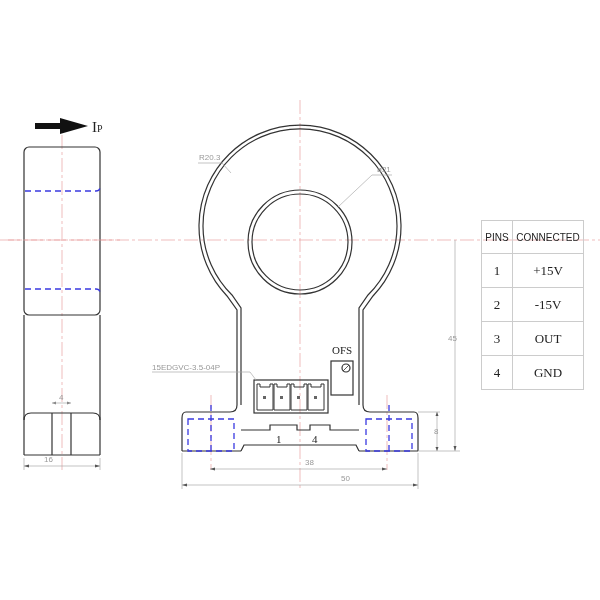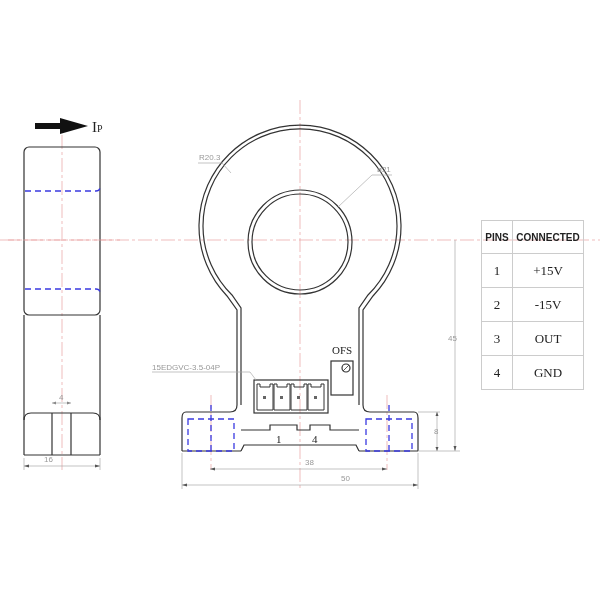--- a/index.html
+++ b/index.html
@@ -6,21 +6,21 @@
   body { width:600px; height:600px; position:relative; overflow:hidden; font-family:"Liberation Sans", sans-serif; }
   svg { position:absolute; left:0; top:0; }
   .outline { fill:none; stroke:#333333; stroke-width:1.2; }
   .center { fill:none; stroke:#e8a0a0; stroke-width:0.7; stroke-dasharray:14 3 3 3; }
   .hidden { fill:none; stroke:#3a3ae0; stroke-width:1.3; stroke-dasharray:6 4; }
   .dim { fill:none; stroke:#aaaaaa; stroke-width:0.7; }
   .dimtext { font-family:"Liberation Sans", sans-serif; font-size:8px; fill:#999999; }
   .serif { font-family:"Liberation Serif", serif; fill:#222222; }
   .pin-table { position:absolute; left:481px; top:220px; border-collapse:collapse; font-family:"Liberation Serif", serif; }
   .pin-table td, .pin-table th { border:1px solid #cccccc; text-align:center; color:#222; }
-  .pin-table th { font-family:"Liberation Sans", sans-serif; font-size:10px; font-weight:bold; height:32px; padding:0 3px; }
+  .pin-table th { font-family:"Liberation Sans", sans-serif; font-size:10px; font-weight:normal; height:32px; padding:0 3px; }
   .pin-table td { height:31px; font-size:13px; }
   .pin-table td.pin { width:28px; }
   .pin-table td.conn { width:68px; }
 </style>
 </head>
 <body>
 
 <svg width="600" height="600" viewBox="0 0 600 600">
 
   <g>

